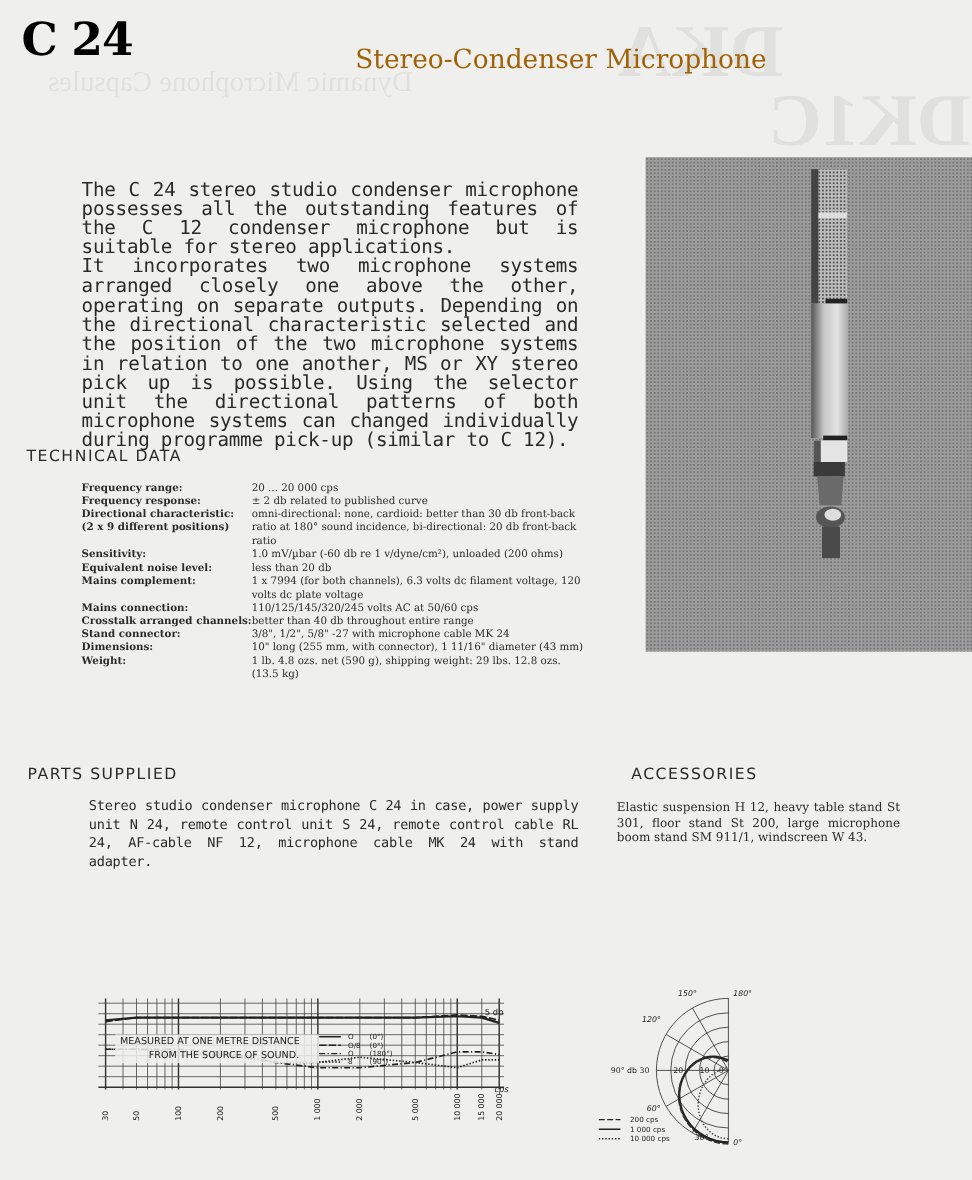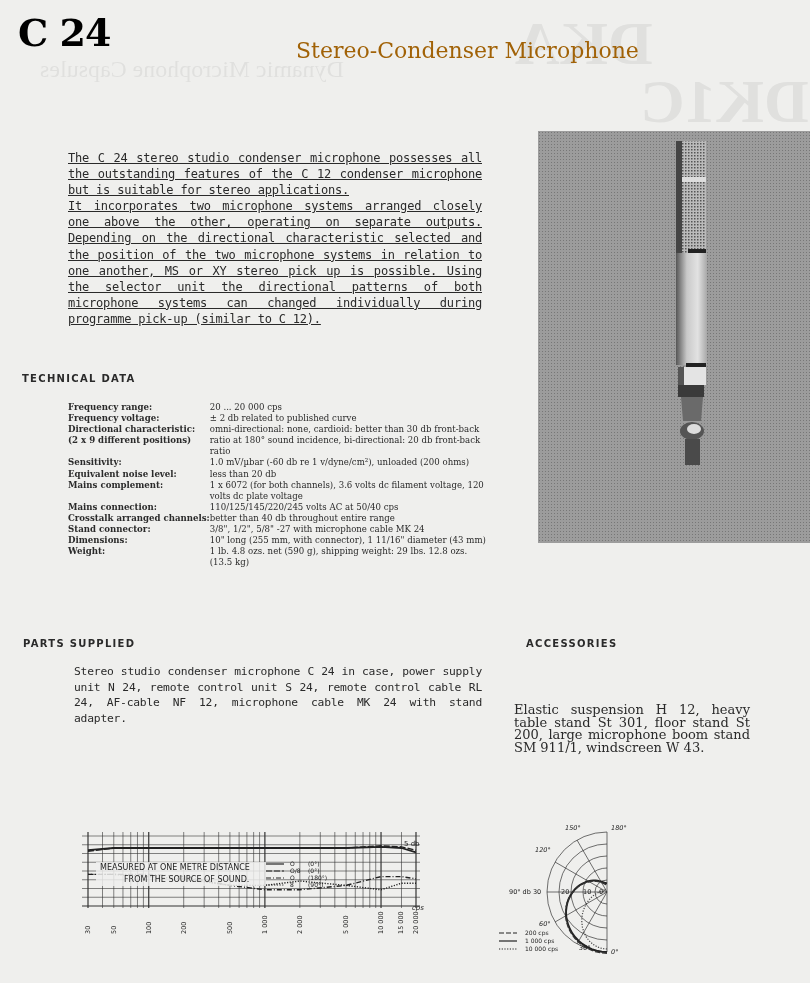--- a/index.html
+++ b/index.html
@@ -6,39 +6,39 @@
   body{width:810px;height:983px;background:#efefed;position:relative;overflow:hidden;
        font-family:"DejaVu Serif","Liberation Serif",serif;color:#2a2a2a;}
   .ghost{position:absolute;color:#000;opacity:0.06;font-family:"Liberation Serif",serif;
          transform:scaleX(-1);white-space:nowrap;pointer-events:none;}
   .g1{left:40px;top:56px;font-size:24px;}
   .g2{left:515px;top:8px;font-size:62px;font-weight:bold;}
   .g3{left:640px;top:66px;font-size:62px;font-weight:bold;}
   .model{position:absolute;left:18px;top:14px;font-family:"DejaVu Serif",serif;font-weight:bold;
          font-size:38px;letter-spacing:-1px;color:#000000;line-height:1;}
   .subtitle{position:absolute;left:296px;top:38px;font-family:"DejaVu Serif",serif;font-size:22px;color:#a16207;}
-  .intro{position:absolute;left:68px;top:150px;width:414px;font-size:12px;line-height:16.1px;text-align:justify;
-         font-family:"DejaVu Sans Mono","Liberation Mono",monospace;letter-spacing:-0.2px;text-decoration:underline;}
+  .intro{position:absolute;left:68px;top:150px;width:414px;font-size:16px;line-height:16.1px;text-align:justify;
+         font-family:"DejaVu Sans Mono","Liberation Mono",monospace;letter-spacing:-0.2px;}
   .intro p{margin:0;}
   .photo{position:absolute;left:538px;top:131px;width:272px;height:412px;
          background-color:#9c9c9c;
          background-image:radial-gradient(#777 0.9px,transparent 1px);
          background-size:3px 3px;}
-  .h-sec{position:absolute;font-family:"DejaVu Sans",sans-serif;font-weight:bold;font-size:10px;
+  .h-sec{position:absolute;font-family:"DejaVu Sans",sans-serif;font-weight:normal;font-size:13px;
          letter-spacing:1.3px;color:#2a2a2a;}
   .tech-title{left:22px;top:373px;}
   .parts-title{left:23px;top:638px;}
   .acc-title{left:514px;top:638px;margin-left:12px;}
   .tech{position:absolute;left:68px;top:402px;width:420px;border-collapse:collapse;
         font-size:8.6px;font-family:"DejaVu Serif",serif;line-height:11.1px;}
   .tech td{padding:0;vertical-align:top;}
   .tech td.k{width:124px;white-space:nowrap;font-weight:bold;}
   .parts{position:absolute;left:74px;top:664px;width:408px;font-size:11.3px;line-height:15.5px;text-align:justify;
          font-family:"DejaVu Sans Mono","Liberation Mono",monospace;letter-spacing:-0.2px;}
-  .acc{position:absolute;left:514px;top:704px;width:236px;font-size:13px;line-height:12.6px;text-align:justify;}
+  .acc{position:absolute;left:514px;top:668px;width:236px;font-size:10px;line-height:12.6px;text-align:justify;}
   .freq{position:absolute;left:76px;top:828px;width:360px;height:110px;}
   .polar{position:absolute;left:495px;top:822px;width:170px;height:140px;}
   svg text{font-family:"DejaVu Sans",sans-serif;}
 </style>
 </head>
 <body>
 
 <div class="ghost g1">Dynamic Microphone Capsules</div>
 <div class="ghost g2">DKA</div>
 <div class="ghost g3">DK1C</div>
@@ -82,46 +82,46 @@
 </div>
 
 <div class="h-sec tech-title">TECHNICAL DATA</div>
 <table class="tech">
   <tbody>
     <tr>
         <td class="k">Frequency range:</td>
         <td>20 ... 20 000 cps</td>
       </tr>
     <tr>
-        <td class="k">Frequency voltage:</td>
+        <td class="k">Frequency response:</td>
         <td>± 2 db related to published curve</td>
       </tr>
     <tr>
         <td class="k">Directional characteristic:</td>
         <td>omni-directional: none, cardioid: better than 30 db front-back</td>
       </tr>
     <tr>
         <td class="k">(2 x 9 different positions)</td>
         <td>ratio at 180° sound incidence, bi-directional: 20 db front-back ratio</td>
       </tr>
     <tr>
         <td class="k">Sensitivity:</td>
         <td>1.0 mV/µbar (-60 db re 1 v/dyne/cm²), unloaded (200 ohms)</td>
       </tr>
     <tr>
         <td class="k">Equivalent noise level:</td>
         <td>less than 20 db</td>
       </tr>
     <tr>
         <td class="k">Mains complement:</td>
-        <td>1 x 6072 (for both channels), 3.6 volts dc filament voltage, 120 volts dc plate voltage</td>
+        <td>1 x 7994 (for both channels), 6.3 volts dc filament voltage, 120 volts dc plate voltage</td>
       </tr>
     <tr>
         <td class="k">Mains connection:</td>
-        <td>110/125/145/220/245 volts AC at 50/40 cps</td>
+        <td>110/125/145/320/245 volts AC at 50/60 cps</td>
       </tr>
     <tr>
         <td class="k">Crosstalk arranged channels:</td>
         <td>better than 40 db throughout entire range</td>
       </tr>
     <tr>
         <td class="k">Stand connector:</td>
         <td>3/8", 1/2", 5/8" -27 with microphone cable MK 24</td>
       </tr>
     <tr>

